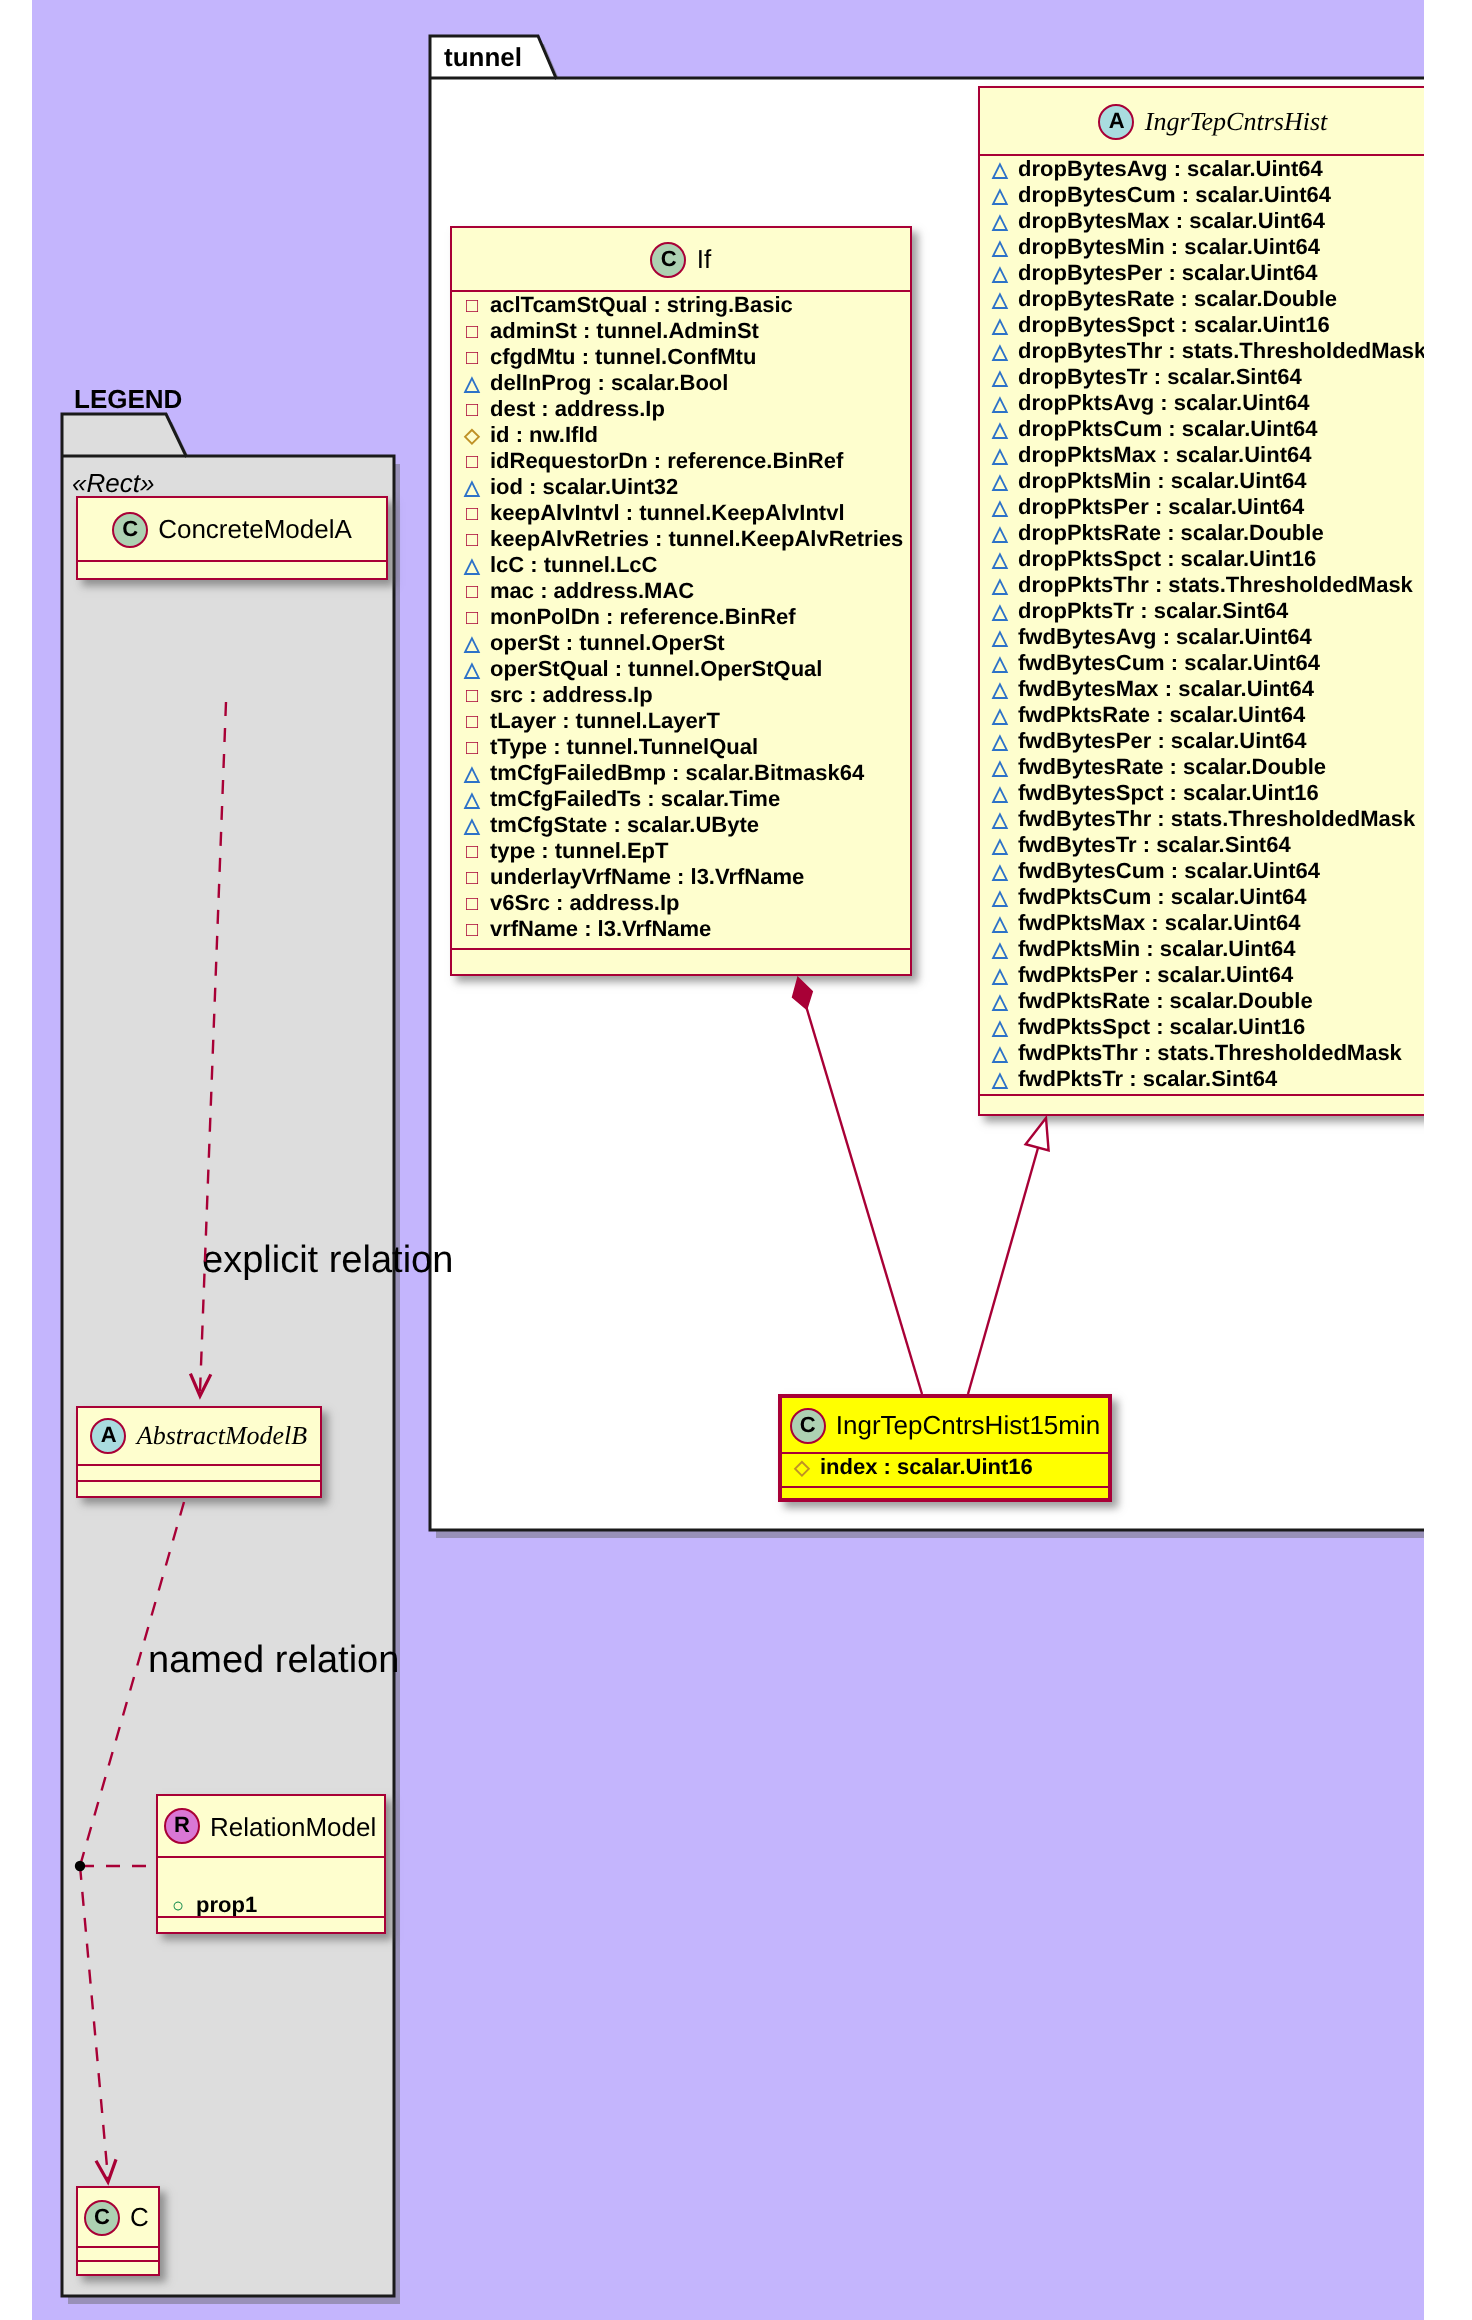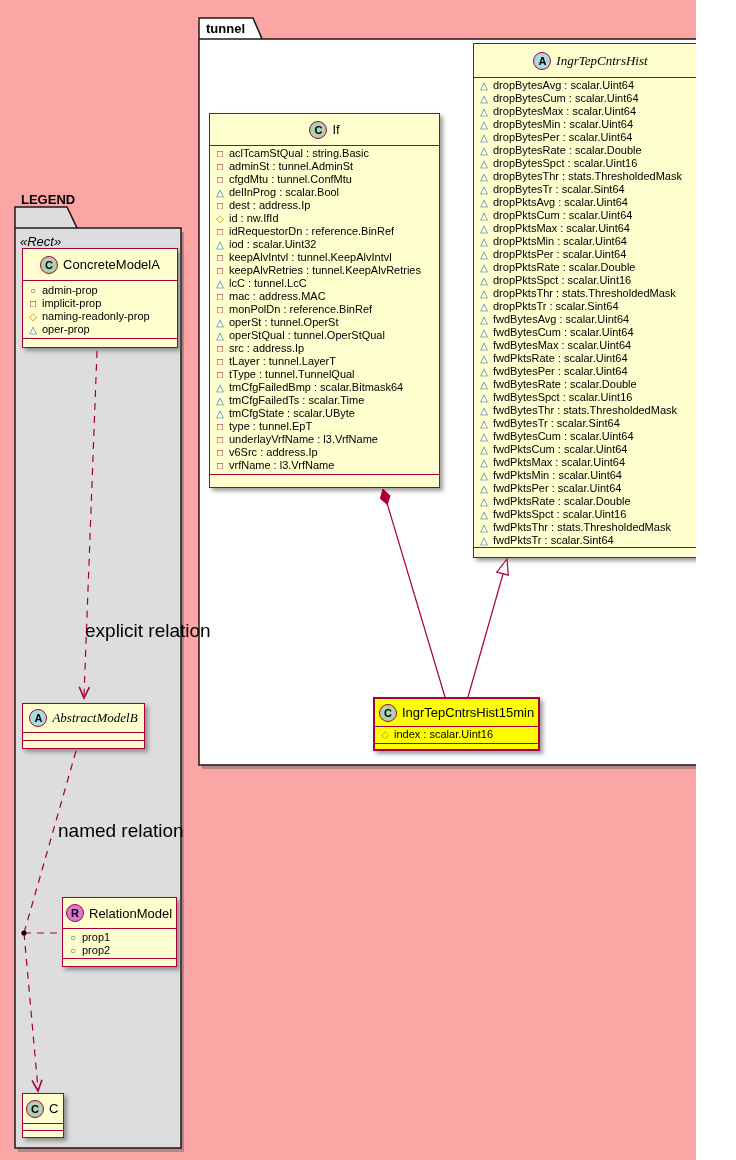--- a/index.html
+++ b/index.html
@@ -1,35 +1,35 @@
 <!DOCTYPE html>
 <html><head>
 <meta charset="utf-8">
 <style>
   html,body{margin:0;padding:0;background:#ffffff;}
-  .canvas{position:relative;width:696px;height:1160px;background:#fca5a5;overflow:hidden;
-          font-family:"Liberation Sans",sans-serif;color:#000;}
+  .canvas{position:relative;width:696px;height:1160px;background:#c4b5fd;overflow:hidden;
+          font-family:"Liberation Sans",sans-serif;color:#000;margin-left:16px;}
   svg.layer{position:absolute;left:0;top:0;pointer-events:none;}
   .pkg-label{position:absolute;font-size:13px;font-weight:bold;z-index:3;}
   .stereotype{position:absolute;font-size:13px;font-style:italic;z-index:3;}
   .rel-label{position:absolute;font-size:19px;z-index:3;}
 
   .uml-class{position:absolute;z-index:4;background:#FEFECE;border:1.5px solid #A80036;
              box-sizing:border-box;box-shadow:3px 3px 4px rgba(80,80,80,0.55);}
   .uml-class.highlight{background:#FFFF00;border-width:2px;}
   .cls-header{display:flex;align-items:center;justify-content:center;gap:5px;box-sizing:border-box;}
   .cls-header.left{justify-content:flex-start;padding-left:3px;}
   .cls-name{font-size:13px;white-space:nowrap;}
   .cls-name.italic{font-style:italic;font-family:Liberation Serif, serif;}
   .spot{display:inline-flex;align-items:center;justify-content:center;width:16px;height:16px;
         border-radius:50%;border:1px solid #A80036;font-size:11px;font-weight:bold;flex:0 0 auto;}
   .spot-c{background:#ADD1B2;}
   .spot-a{background:#A9DCDF;}
   .spot-r{background:#D977D5;}
-  .cls-attrs{border-top:1px solid #A80036;box-sizing:border-box;padding:1px 0;overflow:hidden;}
+  .cls-attrs{border-top:1px solid #A80036;box-sizing:border-box;padding:1px 0;overflow:hidden;font-weight:bold;}
   .cls-empty{border-top:1px solid #A80036;box-sizing:border-box;}
   .attr-row{display:flex;align-items:center;gap:4px;height:13px;padding-left:5px;white-space:nowrap;}
   .attr-text{font-size:11px;line-height:13px;}
   .attr-icon{width:10px;font-size:10px;line-height:13px;flex:0 0 auto;text-align:center;}
   .i-square::before{content:"\25A1";color:#A80036;}
   .i-circle::before{content:"\25CB";color:#118A4A;}
   .i-diamond::before{content:"\25C7";color:#BF9126;}
   .i-triangle::before{content:"\25B3";color:#2D72C8;}
 </style>
 </head>
@@ -391,60 +391,38 @@
         </div>
       </div>
     <div class="cls-empty" style="height:6px;"></div>
   </div>
 
   <div class="uml-class" style="left:22px;top:248px;width:156px;">
     <div class="cls-header" style="height:31px;">
       <span class="spot spot-c">C</span>
       <span class="cls-name">ConcreteModelA</span>
     </div>
-    <div class="cls-attrs" style="height:58px;padding-top:3px;">
-
-        <div class="attr-row">
-          <span class="attr-icon i-circle"></span>
-          <span class="attr-text">admin-prop</span>
-        </div>
-
-        <div class="attr-row">
-          <span class="attr-icon i-square"></span>
-          <span class="attr-text">implicit-prop</span>
-        </div>
-
-        <div class="attr-row">
-          <span class="attr-icon i-diamond"></span>
-          <span class="attr-text">naming-readonly-prop</span>
-        </div>
-
-        <div class="attr-row">
-          <span class="attr-icon i-triangle"></span>
-          <span class="attr-text">oper-prop</span>
-        </div>
-      </div>
     <div class="cls-empty" style="height:9px;"></div>
   </div>
 
   <div class="uml-class" style="left:22px;top:703px;width:123px;">
     <div class="cls-header" style="height:28px;">
       <span class="spot spot-a">A</span>
       <span class="cls-name italic">AbstractModelB</span>
     </div>
     <div class="cls-attrs" style="height:8px;padding:0;"></div>
     <div class="cls-empty" style="height:8px;"></div>
   </div>
 
   <div class="uml-class" style="left:62px;top:897px;width:115px;">
     <div class="cls-header left" style="height:30px;">
       <span class="spot spot-r">R</span>
       <span class="cls-name">RelationModel</span>
     </div>
-    <div class="cls-attrs" style="height:30px;padding-top:2px;">
+    <div class="cls-attrs" style="height:30px;padding-top:18px;">
 
         <div class="attr-row">
           <span class="attr-icon i-circle"></span>
           <span class="attr-text">prop1</span>
         </div>
 
         <div class="attr-row">
           <span class="attr-icon i-circle"></span>
           <span class="attr-text">prop2</span>
         </div>

